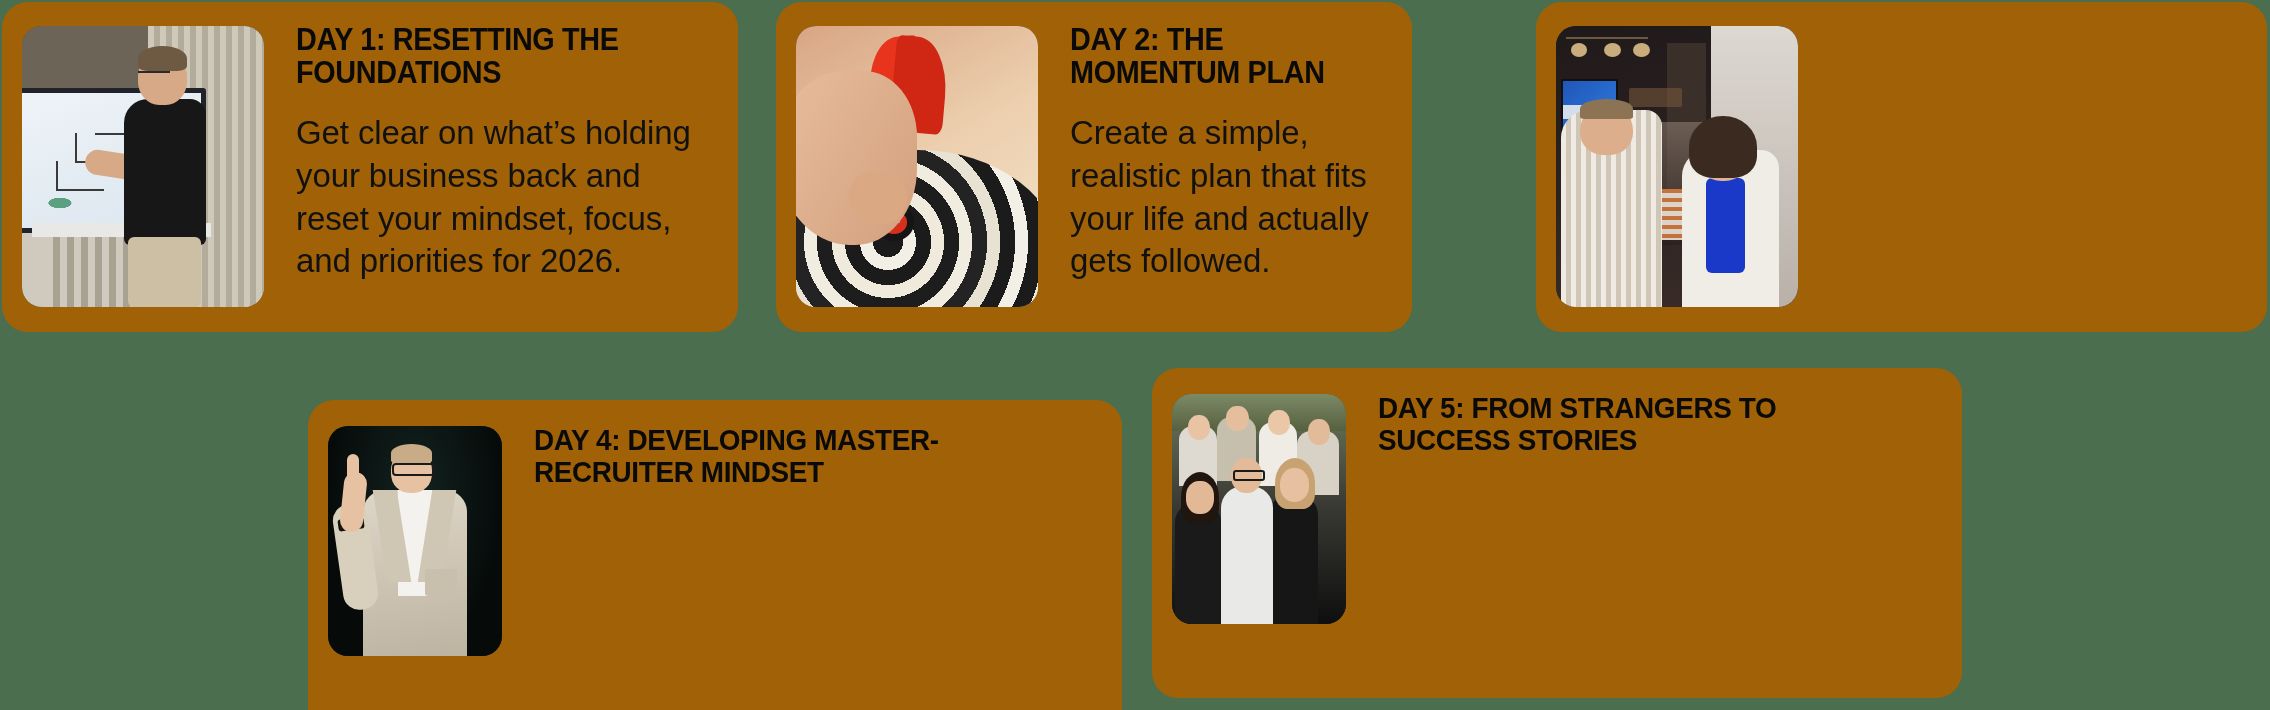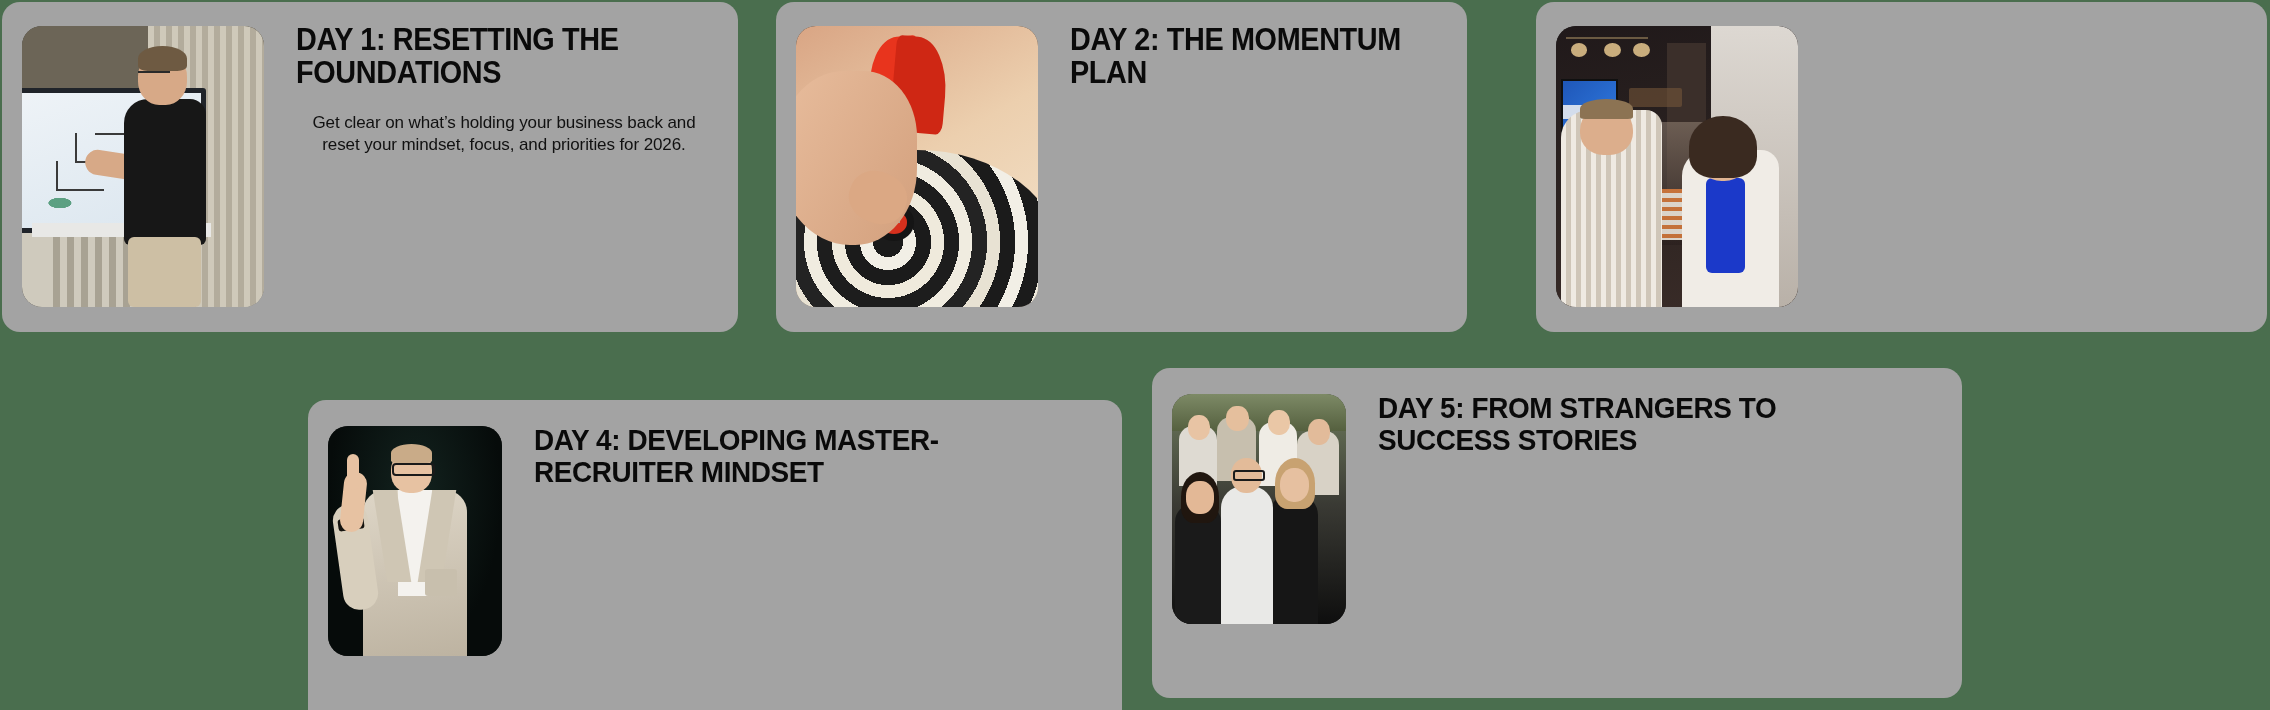--- a/index.html
+++ b/index.html
@@ -17,22 +17,22 @@
 
   #stage {
     position: relative;
     width: 2270px;
     height: 710px;
     background: #4a6e4e;
   }
 
   .card {
     position: absolute;
-    background: #a3a3a3;
-    border-radius: 18px;
+    background: #a16207;
+    border-radius: 26px;
     display: flex;
     align-items: flex-start;
     box-sizing: border-box;
     overflow: hidden;
   }
 
   .card-thumb {
     position: relative;
     flex: 0 0 auto;
     border-radius: 20px;
@@ -59,37 +59,36 @@
     transform-origin: left top;
     font-size: 31px;
   }
 
   .card-desc {
     font-family: "Liberation Sans", sans-serif;
     font-weight: 400;
     color: #111111;
     line-height: 1.30;
     margin: 0;
-    font-size: 17px;
+    font-size: 33px;
     letter-spacing: -0.1px;
-    text-align: center;
   }
 
   
   .row-top .card-thumb { width: 242px; height: 281px; margin: 24px 0 0 20px; }
   .row-top .card-body  { padding: 22px 26px 0 32px; }
   .row-top .card-desc  { margin-top: 22px; }
 
   
   .row-bottom .card-thumb { width: 174px; height: 230px; margin: 26px 0 0 20px; }
   .row-bottom .card-body  { padding: 24px 26px 0 32px; }
   .row-bottom .card-desc  { margin-top: 26px; }
 
   #card-1 { left: 2px;    top: 2px;   width: 736px; height: 330px; }
-  #card-2 { left: 776px;  top: 2px;   width: 691px; height: 330px; }
+  #card-2 { left: 776px;  top: 2px;   width: 636px; height: 330px; }
   #card-3 { left: 1536px; top: 2px;   width: 731px; height: 330px; }
   #card-4 { left: 308px;  top: 368px; width: 814px; height: 396px; margin-top: 32px; }
   #card-5 { left: 1152px; top: 368px; width: 810px; height: 330px; }
 
   #card-2 .card-title { font-size: 31px; }
   #card-4 .card-title, #card-5 .card-title { font-size: 30px; }
 
   
   .ph { position: absolute; inset: 0; }
 
@@ -280,20 +279,21 @@
           <div class="bull"></div>
         <div class="shaft"></div>
           <div class="fl"></div>
           <div class="fr"></div>
         <div class="hand"></div>
           <div class="fing"></div>
       </div>
     </div>
     <div class="card-body">
       <h3 class="card-title">DAY 2: THE MOMENTUM PLAN</h3>
+      <p class="card-desc">Create a simple, realistic plan that fits your life and actually gets followed.</p>
     </div>
   </div>
 
   <div class="card row-top" id="card-3">
     <div class="card-thumb">
       <div class="ph ph3">
         <div class="wallr"></div>
           <div class="panel"></div>
         <div class="rail"></div>
           <div class="lamp l1"></div>

